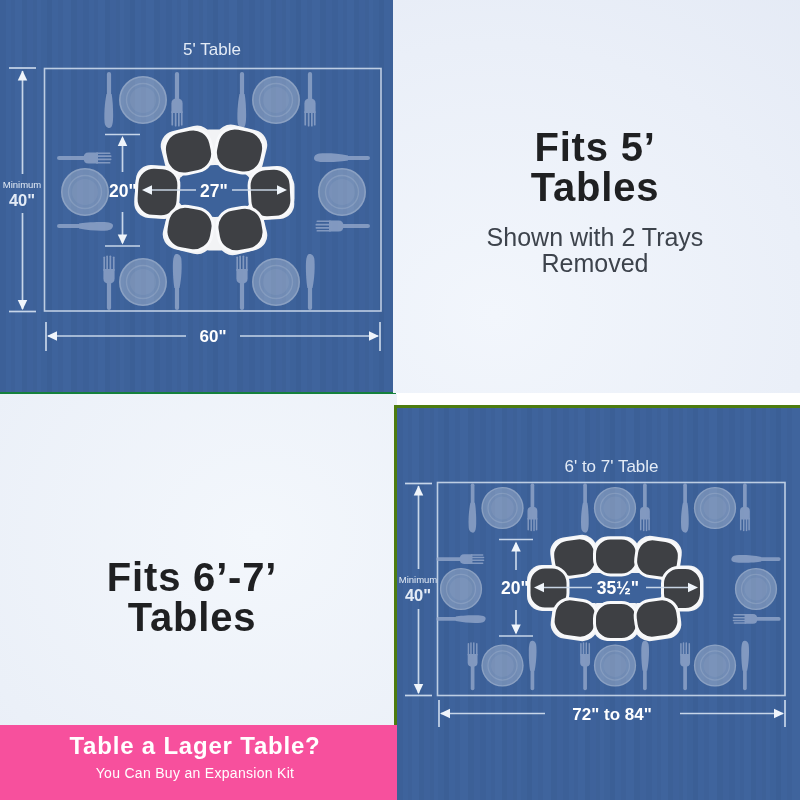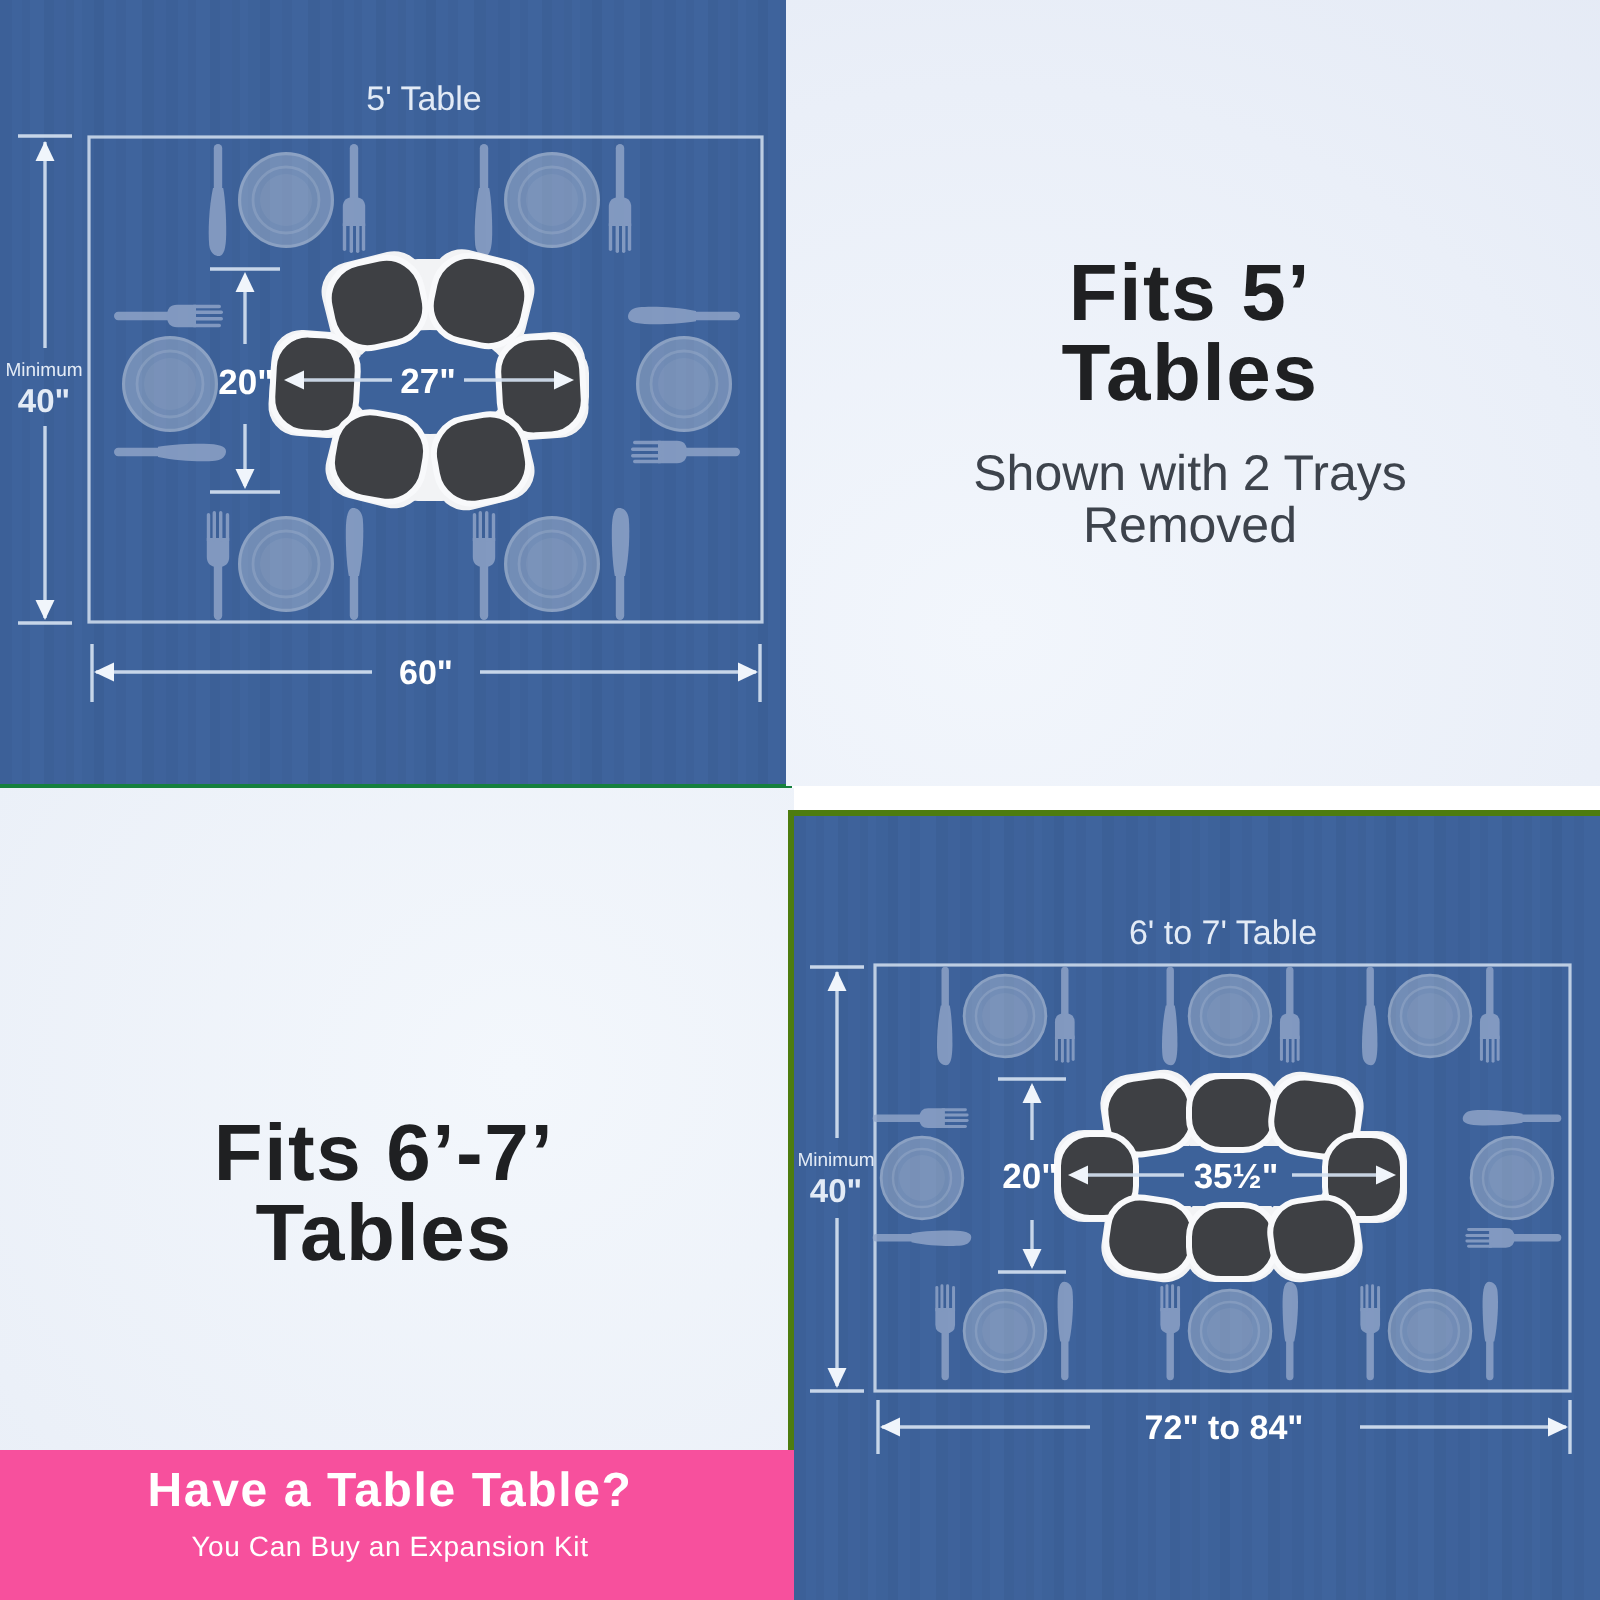--- a/index.html
+++ b/index.html
@@ -341,17 +341,17 @@
 <line x1="283" y1="305.5" x2="386" y2="305.5" stroke="#D3E0F0" stroke-width="1.7" stroke-opacity="0.92"></line>
 <polygon points="43,305.5 53,300.75 53,310.25" fill="#F0F5FB"></polygon>
 <polygon points="387,305.5 377,300.75 377,310.25" fill="#F0F5FB"></polygon>
 <text x="215" y="311.5" font-size="17" font-weight="bold" fill="#FFFFFF" text-anchor="middle" font-family="Liberation Sans,sans-serif">72" to 84"</text>
 </g>
     </svg>
   </div>
 
   <div class="abs pink">
 
-    <div class="t1">Have a Table Table?</div>
+    <div class="t1">Table a Lager Table?</div>
 
     <div class="t2">You Can Buy an Expansion Kit</div>
   </div>
 </div>
 
 </body></html>

